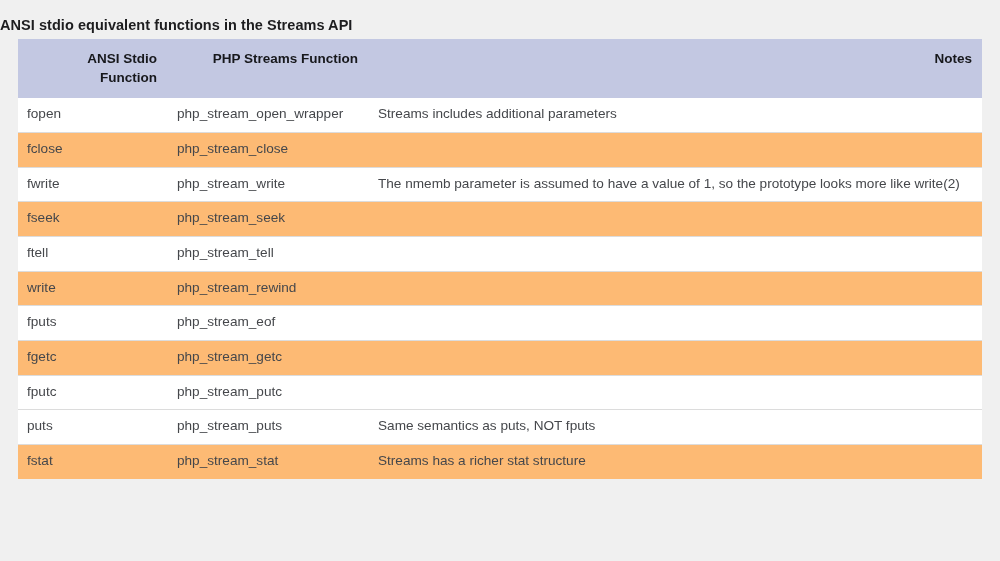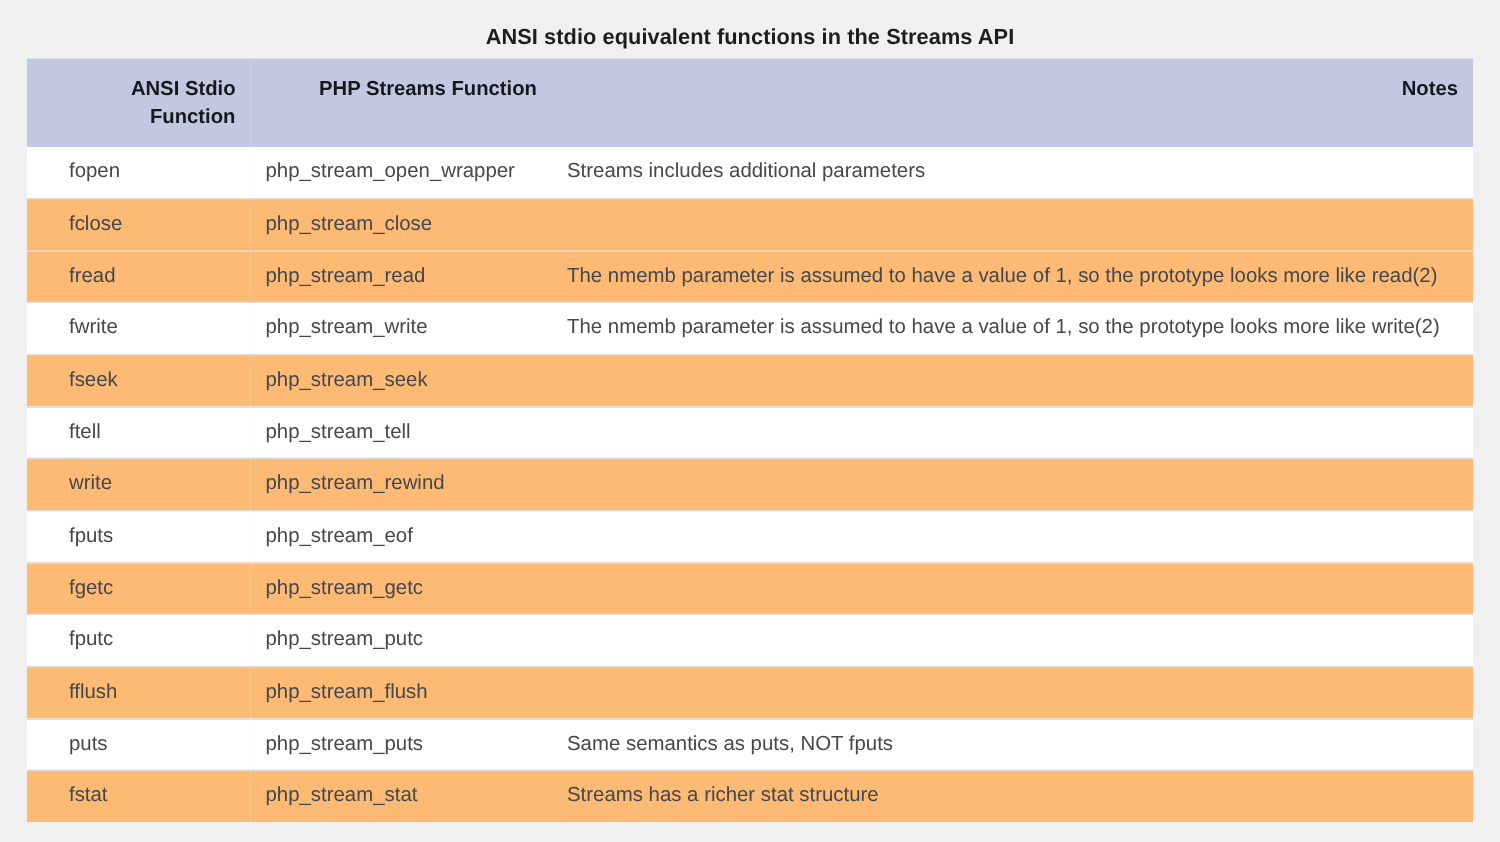--- a/index.html
+++ b/index.html
@@ -17,21 +17,21 @@
     position: relative;
     width: 1000px;
     height: 561px;
     box-sizing: border-box;
   }
   .table-title {
     position: absolute;
     top: 17px;
     left: 0;
     width: 1000px;
-    text-align: center;
+    text-align: left;
     font-size: 14.5px;
     font-weight: bold;
     color: #1d1d1f;
     letter-spacing: 0.05px;
   }
   .table-wrap {
     position: absolute;
     left: 18px;
     top: 39px;
     width: 964px;
@@ -64,21 +64,21 @@
     color: #45474b;
     font-size: 13.6px;
     text-align: left;
     vertical-align: top;
     padding: 6px 10px 7px 10px;
     line-height: 1.52;
     border-bottom: 1px solid #dcdcdc;
     word-wrap: break-word;
   }
   table.streams-table tbody td.c1cell {
-    padding-left: 28px;
+    padding-left: 9px;
   }
   table.streams-table tbody tr.odd td {
     background: #ffffff;
   }
   table.streams-table tbody tr.even td {
     background: #fdba74;
   }
   table.streams-table tbody tr:last-child td {
     border-bottom: none;
   }
@@ -108,25 +108,20 @@
         <tr class="odd">
           <td class="c1cell">fopen</td>
           <td>php_stream_open_wrapper</td>
           <td>Streams includes additional parameters</td>
         </tr>
         <tr class="even">
           <td class="c1cell">fclose</td>
           <td>php_stream_close</td>
           <td></td>
         </tr>
-        <tr class="even">
-          <td class="c1cell">fread</td>
-          <td>php_stream_read</td>
-          <td>The nmemb parameter is assumed to have a value of 1, so the prototype looks more like read(2)</td>
-        </tr>
         <tr class="odd">
           <td class="c1cell">fwrite</td>
           <td>php_stream_write</td>
           <td>The nmemb parameter is assumed to have a value of 1, so the prototype looks more like write(2)</td>
         </tr>
         <tr class="even">
           <td class="c1cell">fseek</td>
           <td>php_stream_seek</td>
           <td></td>
         </tr>
@@ -148,25 +143,20 @@
         <tr class="even">
           <td class="c1cell">fgetc</td>
           <td>php_stream_getc</td>
           <td></td>
         </tr>
         <tr class="odd">
           <td class="c1cell">fputc</td>
           <td>php_stream_putc</td>
           <td></td>
         </tr>
-        <tr class="even">
-          <td class="c1cell">fflush</td>
-          <td>php_stream_flush</td>
-          <td></td>
-        </tr>
         <tr class="odd">
           <td class="c1cell">puts</td>
           <td>php_stream_puts</td>
           <td>Same semantics as puts, NOT fputs</td>
         </tr>
         <tr class="even">
           <td class="c1cell">fstat</td>
           <td>php_stream_stat</td>
           <td>Streams has a richer stat structure</td>
         </tr>

